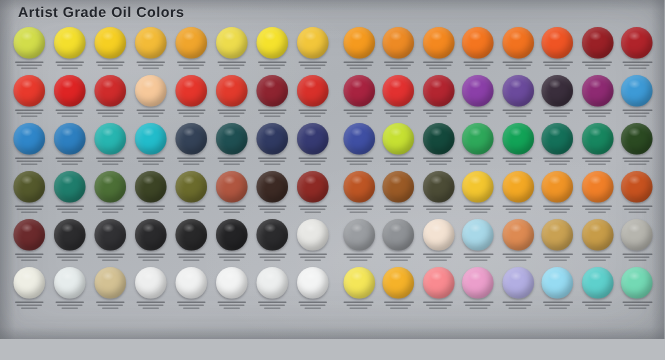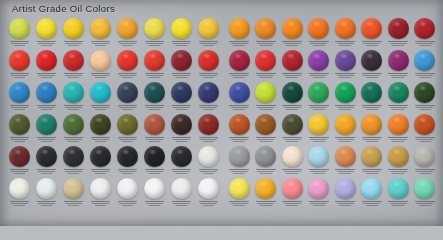--- a/index.html
+++ b/index.html
@@ -40,21 +40,21 @@
       linear-gradient(to left,  rgba(120,124,130,0.34) 0px, rgba(120,124,130,0) 9px),
       linear-gradient(to bottom, rgba(130,134,140,0.30) 0px, rgba(130,134,140,0) 7px),
       linear-gradient(to top,   rgba(120,124,130,0.34) 0px, rgba(120,124,130,0) 8px);
   }
 
   #page-title {
     position: absolute;
     left: 12px;
     top: 3px;
     font-size: 9.5px;
-    font-weight: normal;
+    font-weight: bold;
     letter-spacing: 0.35px;
     color: #22252b;
     text-shadow: 0 1px 0 rgba(255,255,255,0.28);
     white-space: nowrap;
     text-align: center;
   }
 
   .panel {
     position: absolute;
     top: 17px;

